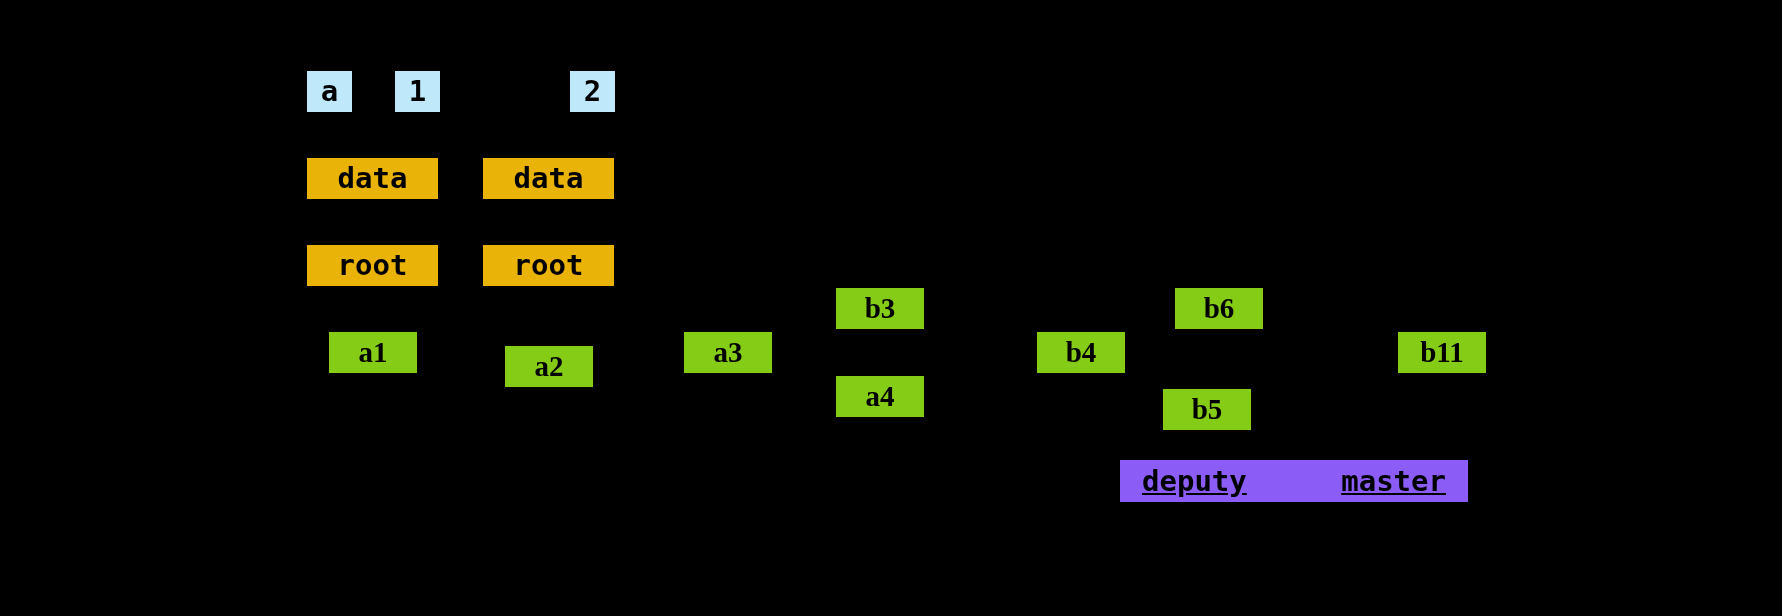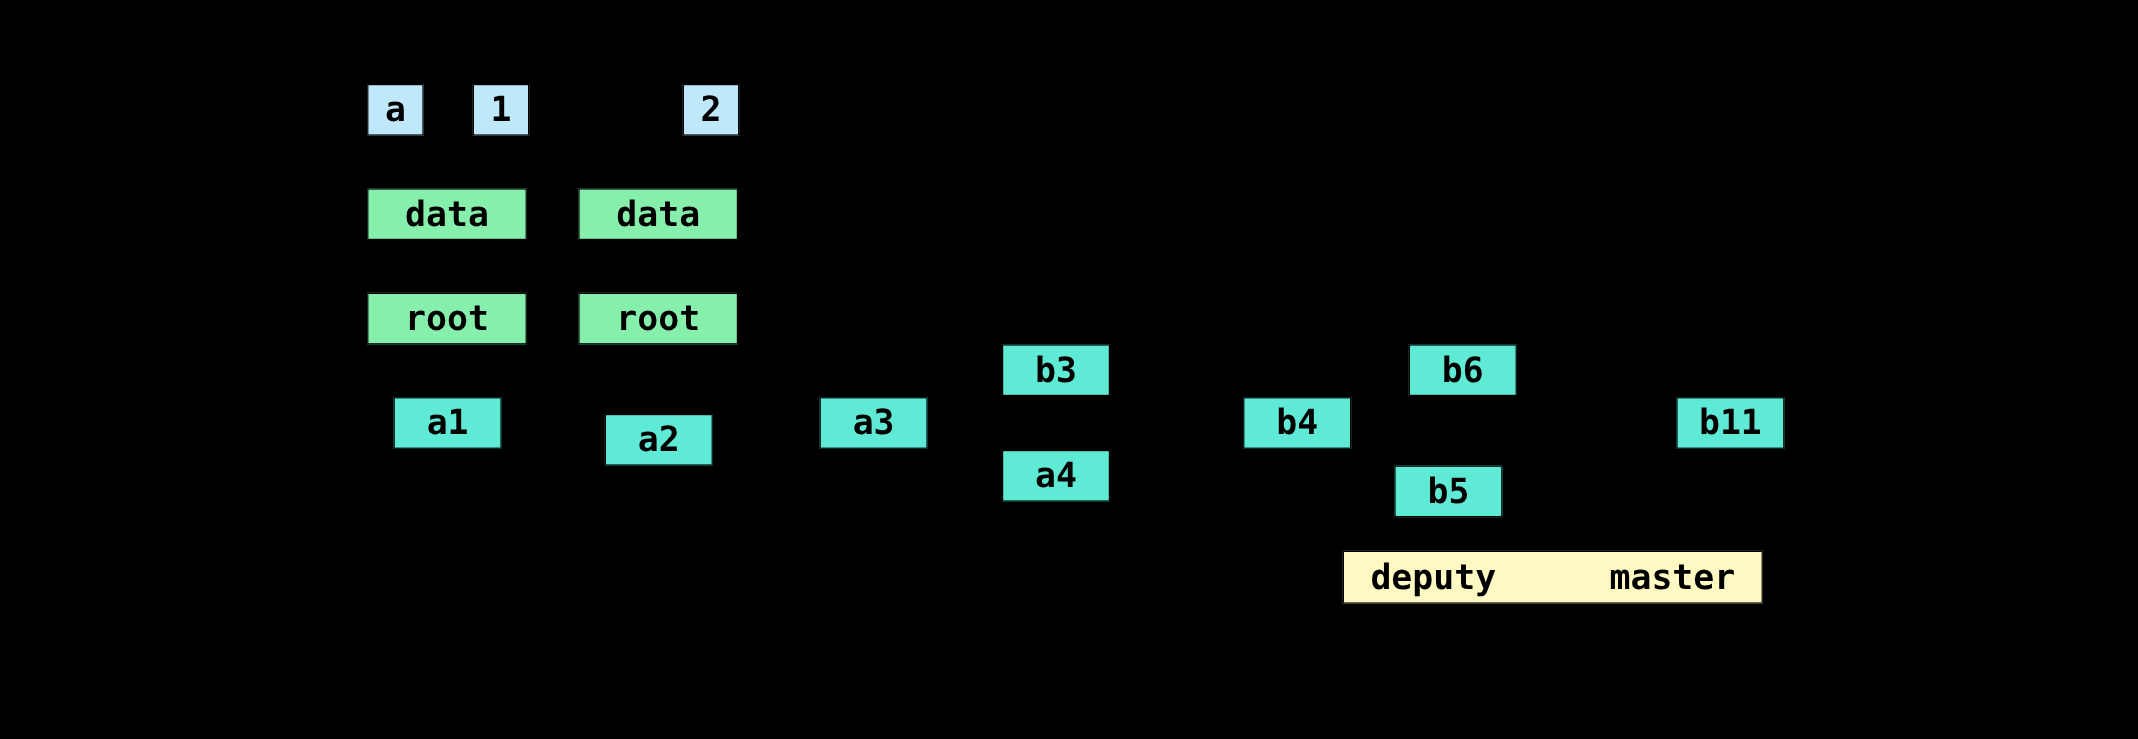--- a/index.html
+++ b/index.html
@@ -29,23 +29,23 @@
     font-family: "DejaVu Sans Mono", "Liberation Mono", monospace;
     font-weight: bold;
     font-size: 29px;
     line-height: 1;
     color: #000000;
     border: 1px solid #000000;
     white-space: pre;
     letter-spacing: 0px;
   }
   .node.blue   { background: #bfe9fb; }
-  .node.green  { background: #86efac; }
-  .node.pink   { background: #5eead4; }
-  .node.white  { background: #fef9c3; }
+  .node.green  { background: #eab308; }
+  .node.pink   { background: #84cc16; font-family: Liberation Serif, serif; }
+  .node.white  { background: #8b5cf6; text-decoration: underline; }
 
   .node.ref {
     font-family: "DejaVu Serif", "Liberation Serif", serif;
     font-weight: bold;
     font-size: 30px;
   }
   .node.reflabel {
     font-family: "DejaVu Sans Mono", "Liberation Mono", monospace;
     font-weight: bold;
     font-size: 29px;

